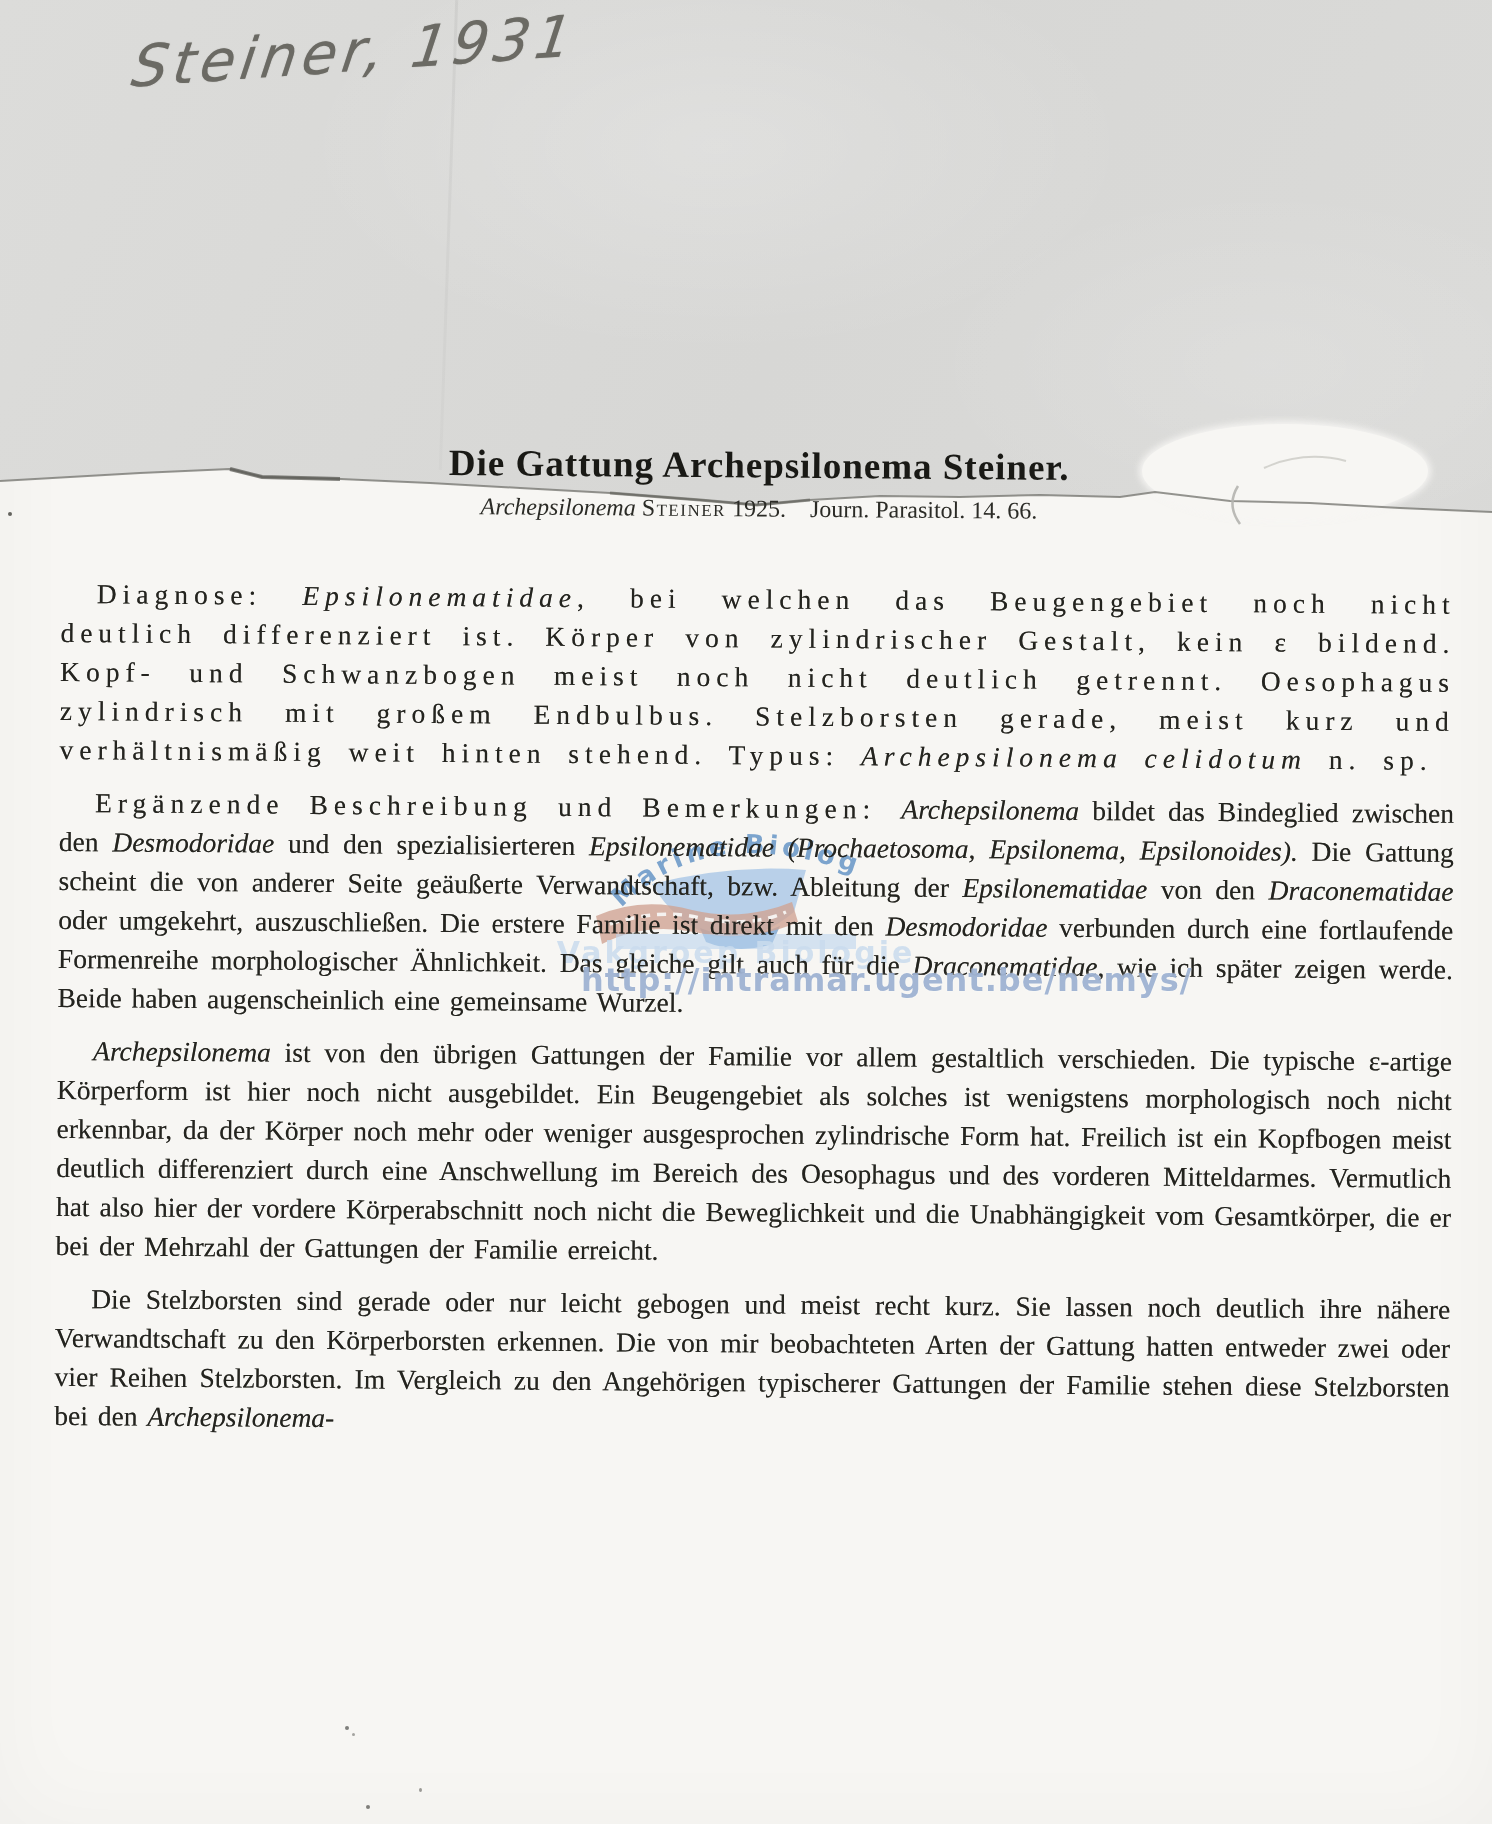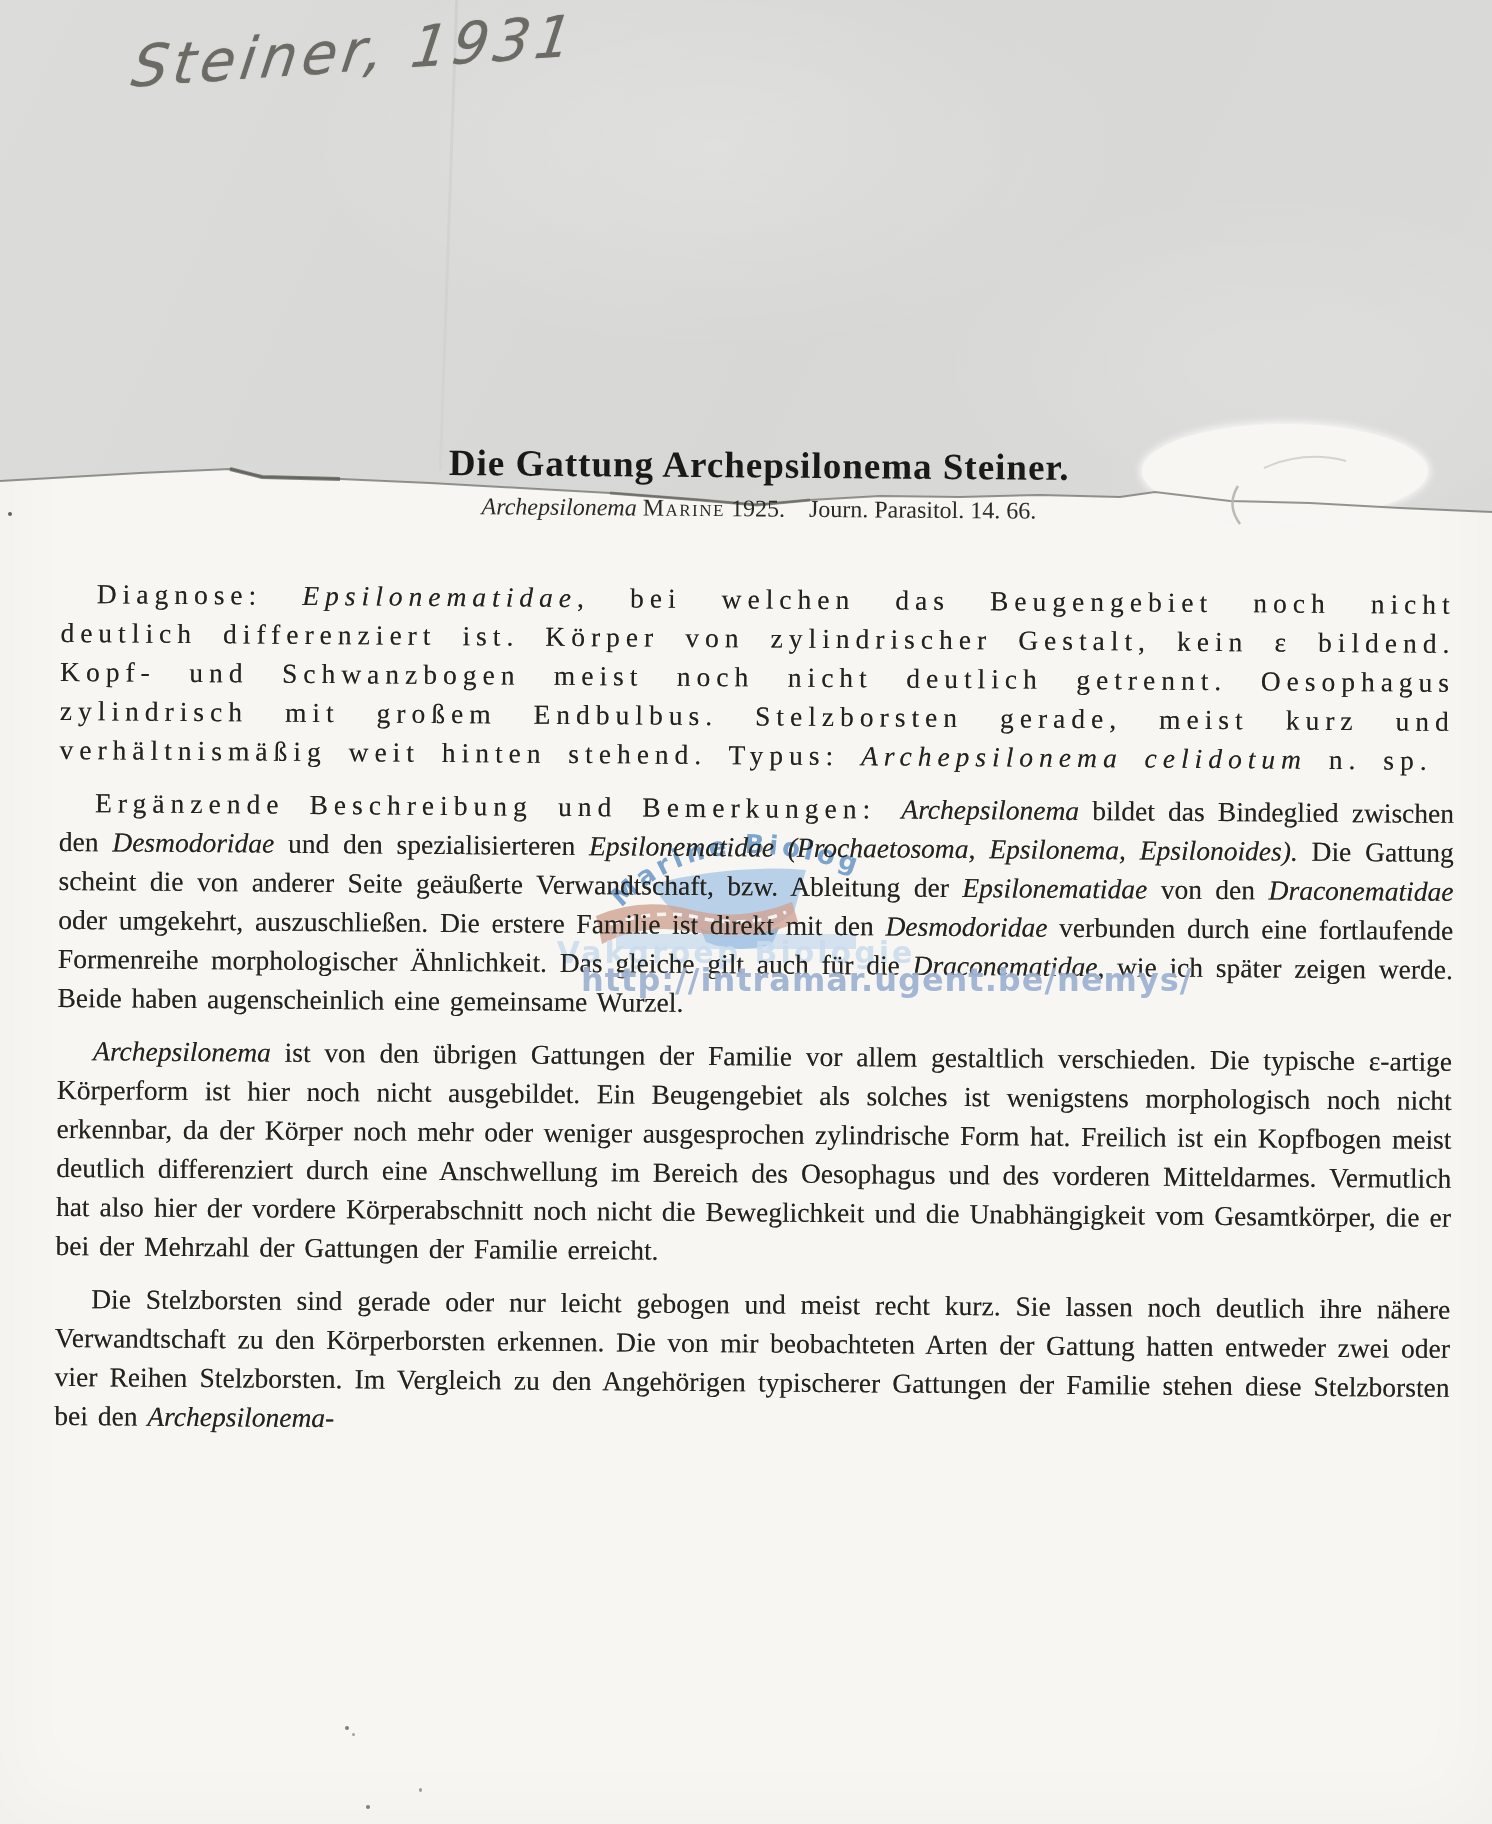--- a/index.html
+++ b/index.html
@@ -118,21 +118,21 @@
   <text font-family="DejaVu Sans, sans-serif" font-size="26" font-weight="bold" letter-spacing="4" opacity="0.8" fill="#5e90c4">
     <textPath href="#wm-arc" startOffset="8">Marine Biologie</textPath>
   </text>
 </svg>
 
 <div class="content">
   <h1 class="doc-title">Die Gattung Archepsilonema Steiner.</h1>
   <div class="citation">
     <span class="it">Archepsilonema</span>
     <span> </span>
-    <span class="sc">Marine</span>
+    <span class="sc">Steiner</span>
     <span> </span>
     <span>1925.</span>
     <span>&nbsp;&nbsp;</span>
     <span>Journ. Parasitol. 14. 66.</span>
   </div>
   <div>
       <p class="para"><span class="seg-sp">Diagnose: </span><span class="seg-spit">Epsilonematidae</span><span class="seg-sp">, bei welchen das Beugengebiet noch nicht deutlich differenziert ist.  Körper von zylindrischer Gestalt, kein ε bildend.  Kopf- und Schwanzbogen meist noch nicht deutlich getrennt.  Oesophagus zylindrisch mit großem Endbulbus.  Stelzborsten gerade, meist kurz und verhältnismäßig weit hinten stehend.  Typus: </span><span class="seg-spit">Archepsilonema celidotum</span><span class="seg-sp"> n. sp.</span></p>
       <p class="para"><span class="seg-sp">Ergänzende Beschreibung und Bemerkungen: </span><span class="seg-it">Archepsilonema</span><span class="seg-rm"> bildet das Bindeglied zwischen den </span><span class="seg-it">Desmodoridae</span><span class="seg-rm"> und den spezialisierteren </span><span class="seg-it">Epsilonematidae (Prochaetosoma, Epsilonema, Epsilonoides).</span><span class="seg-rm">  Die Gattung scheint die von anderer Seite geäußerte Verwandtschaft, bzw. Ableitung der </span><span class="seg-it">Epsilonematidae</span><span class="seg-rm"> von den </span><span class="seg-it">Draconematidae</span><span class="seg-rm"> oder umgekehrt, auszuschließen. Die erstere Familie ist direkt mit den </span><span class="seg-it">Desmodoridae</span><span class="seg-rm"> verbunden durch eine fortlaufende Formenreihe morphologischer Ähnlichkeit.  Das gleiche gilt auch für die </span><span class="seg-it">Draconematidae</span><span class="seg-rm">, wie ich später zeigen werde.  Beide haben augenscheinlich eine gemeinsame Wurzel.</span></p>
       <p class="para"><span class="seg-it">Archepsilonema</span><span class="seg-rm"> ist von den übrigen Gattungen der Familie vor allem gestaltlich verschieden. Die typische ε-artige Körperform ist hier noch nicht ausgebildet.  Ein Beugengebiet als solches ist wenigstens morphologisch noch nicht erkennbar, da der Körper noch mehr oder weniger ausgesprochen zylindrische Form hat.  Freilich ist ein Kopfbogen meist deutlich differenziert durch eine Anschwellung im Bereich des Oesophagus und des vorderen Mitteldarmes.  Vermutlich hat also hier der vordere Körperabschnitt noch nicht die Beweglichkeit und die Unabhängigkeit vom Gesamtkörper, die er bei der Mehrzahl der Gattungen der Familie erreicht.</span></p>
       <p class="para"><span class="seg-rm">Die Stelzborsten sind gerade oder nur leicht gebogen und meist recht kurz.  Sie lassen noch deutlich ihre nähere Verwandtschaft zu den Körperborsten erkennen.  Die von mir beobachteten Arten der Gattung hatten entweder zwei oder vier Reihen Stelzborsten.  Im Vergleich zu den Angehörigen typischerer Gattungen der Familie stehen diese Stelzborsten bei den </span><span class="seg-it">Archepsilonema-</span></p>

